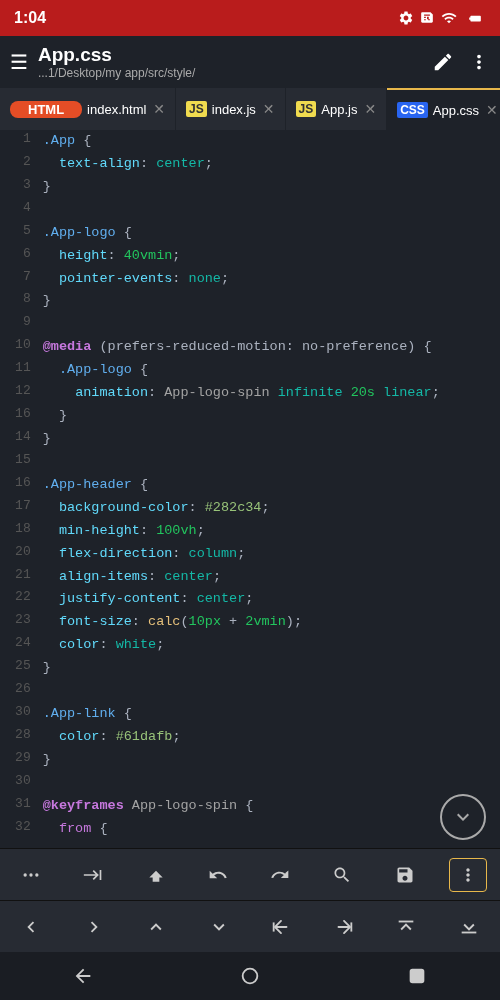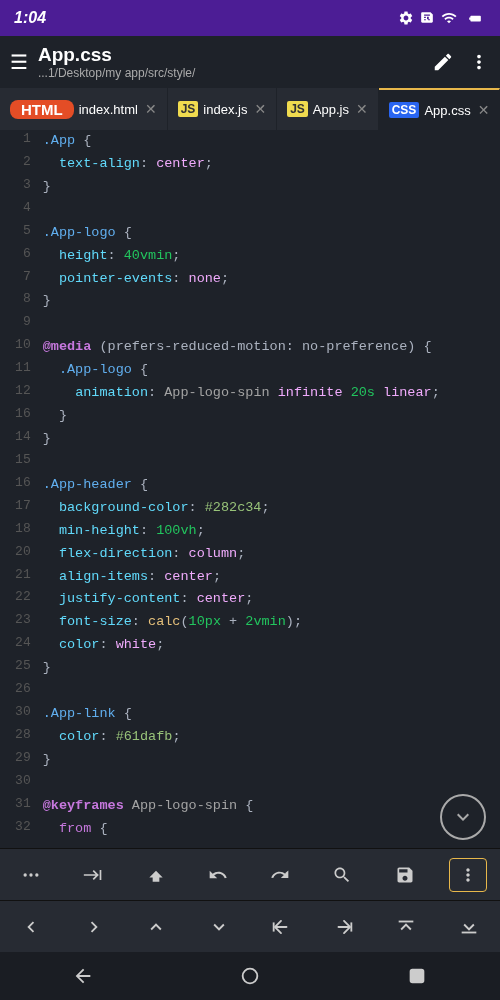--- a/index.html
+++ b/index.html
@@ -8,27 +8,26 @@
       height: 1000px;
       background: #1e2229;
       font-family: 'Courier New', monospace;
       overflow: hidden;
       display: flex;
       flex-direction: column;
     }
 
     
     .status-bar {
-      background: #4c1d95;
+      background: #b91c1c;
       display: flex;
       align-items: center;
       justify-content: space-between;
       padding: 16px 14px;
       height: 36px;
-      font-style: italic;
     }
     .status-time {
       color: white;
       font-family: sans-serif;
       font-size: 16px;
       font-weight: bold;
     }
     .status-icons {
       display: flex;
       align-items: center;
@@ -101,21 +100,21 @@
       border-top: 2px solid #e8b84b;
     }
     .tab-label { color: #ffffff; }
     .tab.active .tab-label { color: white; }
     .tab-close {
       color: #888;
       font-size: 14px;
       cursor: pointer;
       margin-left: 2px;
     }
-    .tab-icon-html { color: #e44d26; font-weight: bold; font-size: 15px; background: #e44d26; color: white; padding: 1px 11px; border-radius: 8px; }
+    .tab-icon-html { color: #e44d26; font-weight: bold; font-size: 13px; background: #e44d26; color: white; padding: 1px 18px; border-radius: 8px; }
     .tab-icon-js { color: white; font-weight: bold; font-size: 12px; background: #f0db4f; color: #333; padding: 1px 3px; border-radius: 2px; }
     .tab-icon-css { color: white; font-weight: bold; font-size: 12px; background: #2965f1; color: white; padding: 1px 3px; border-radius: 2px; }
 
     
     .code-editor {
       flex: 1;
       background: #1e2229;
       overflow-y: auto;
       position: relative;
     }
@@ -147,21 +146,21 @@
       white-space: pre;
       vertical-align: top;
       line-height: 1.55;
     }
 
     
     .c-white { color: #abb2bf; }
     .c-selector { color: #61afef; }
     .c-at { color: #c678dd; font-weight: bold; }
     .c-property { color: #61dafb; }
-    .c-value { color: #f0abfc; }
+    .c-value { color: #14b8a6; }
     .c-number { color: #22c55e; }
     .c-brace { color: #abb2bf; }
     .c-punct { color: #abb2bf; }
     .c-hash { color: #98c379; }
     .c-keyword { color: #c678dd; }
     .c-func { color: #e5c07b; }
     .c-anim { color: #a3a3a3; }
 
     
     .fab-scroll {

